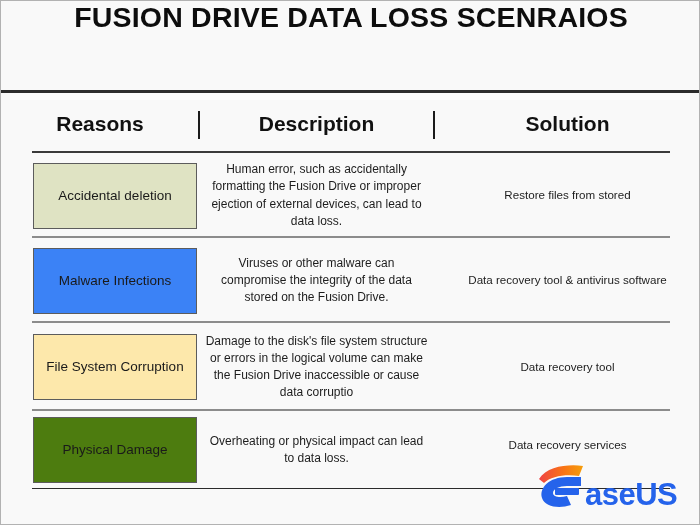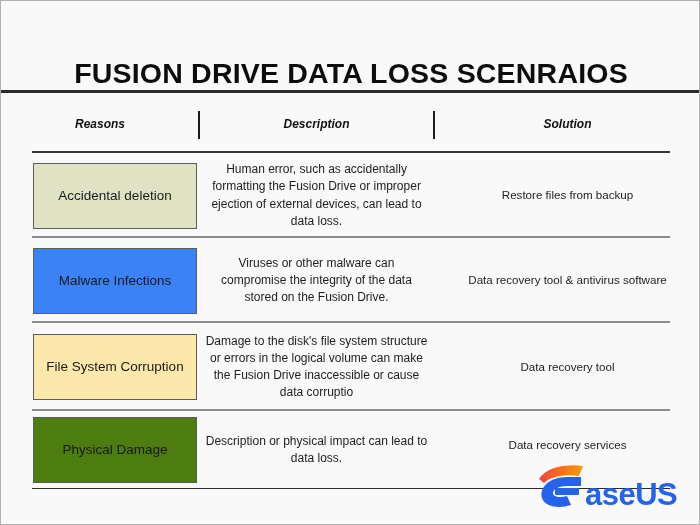--- a/index.html
+++ b/index.html
@@ -21,21 +21,21 @@
   }
 
   
   .title-band {
     position: absolute;
     left: 0;
     top: 0;
     width: 700px;
     height: 89px;
     display: flex;
-    align-items: flex-end;
+    align-items: flex-start;
     justify-content: center;
     background: #f9f9f9;
   }
 
   .title-text {
     font-size: 28.5px;
     font-weight: bold;
     letter-spacing: 0.2px;
     color: #0d0d0d;
     text-align: center;
@@ -60,24 +60,23 @@
     height: 54px;
     display: flex;
     align-items: center;
   }
 
   .hdr-cell {
     display: flex;
     align-items: center;
     justify-content: center;
     height: 100%;
-    font-size: 12px;
+    font-size: 21px;
     font-weight: bold;
     color: #111111;
-    font-style: italic;
   }
 
   .hdr-reasons     { width: 198px; }
   .hdr-description { width: 235px; }
   .hdr-solution    { width: 267px; text-align: center; }
 
   .hdr-divider {
     position: absolute;
     top: 110px;
     width: 2px;
@@ -197,21 +196,21 @@
   <div class="hdr-divider d2"></div>
   <div class="header-rule"></div>
 
   <div class="rows">
 
     <div class="row row-1">
       <div class="cell-reason">
         <div class="reason-box" style="background: rgb(223, 227, 195);">Accidental deletion</div>
       </div>
       <div class="cell-desc">Human error, such as accidentally formatting the Fusion Drive or improper ejection of external devices, can lead to data loss.</div>
-      <div class="cell-solution">Restore files from backup</div>
+      <div class="cell-solution">Restore files from stored</div>
       <div class="row-sep" style="bottom:0;"></div>
     </div>
 
     <div class="row row-2">
       <div class="cell-reason">
         <div class="reason-box" style="background: #3b82f6;">Malware Infections</div>
       </div>
       <div class="cell-desc">Viruses or other malware can compromise the integrity of the data stored on the Fusion Drive.</div>
       <div class="cell-solution">Data recovery tool &amp; antivirus software</div>
       <div class="row-sep" style="bottom:0;"></div>
@@ -223,21 +222,21 @@
       </div>
       <div class="cell-desc">Damage to the disk's file system structure or errors in the logical volume can make the Fusion Drive inaccessible or cause data corruptio</div>
       <div class="cell-solution">Data recovery tool</div>
       <div class="row-sep" style="bottom:0;"></div>
     </div>
 
     <div class="row row-4">
       <div class="cell-reason">
         <div class="reason-box" style="background: #4d7c0f;">Physical Damage</div>
       </div>
-      <div class="cell-desc">Description or physical impact can lead to data loss.</div>
+      <div class="cell-desc">Overheating or physical impact can lead to data loss.</div>
       <div class="cell-solution">Data recovery services</div>
       <div class="row-sep dark" style="bottom:0;"></div>
     </div>
 
   </div>
 
   <div class="logo">
     <svg width="152" height="48" viewBox="0 0 152 48" xmlns="http://www.w3.org/2000/svg">
       <defs>
         <linearGradient id="swoosh" x1="0" y1="0" x2="1" y2="0">

